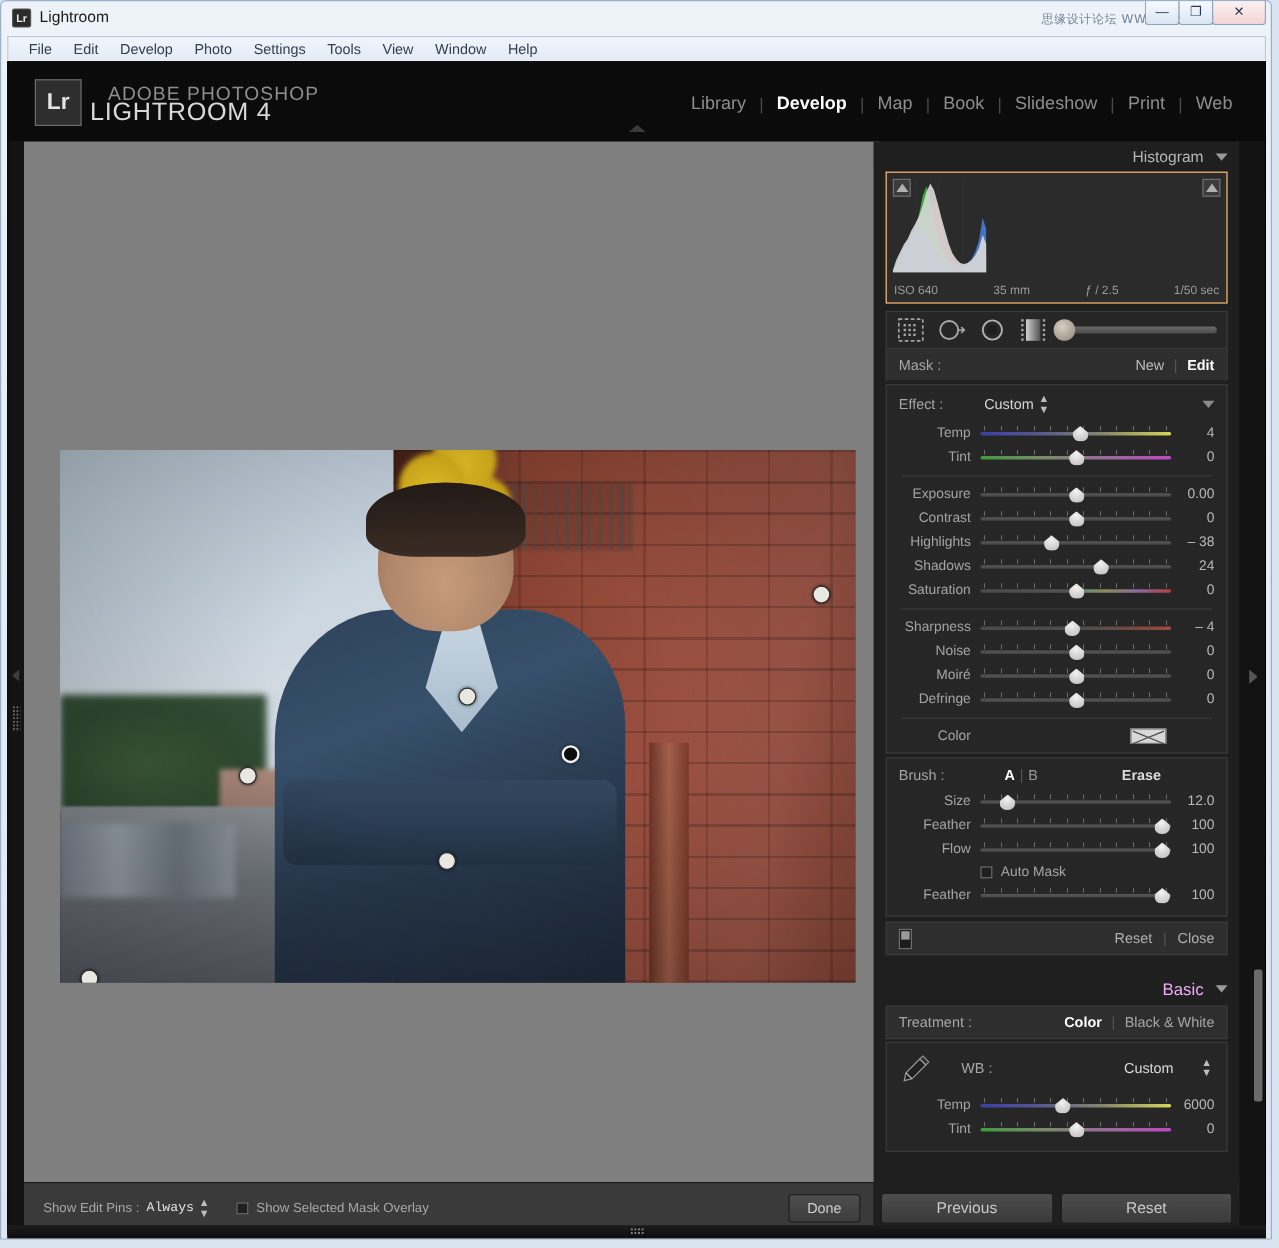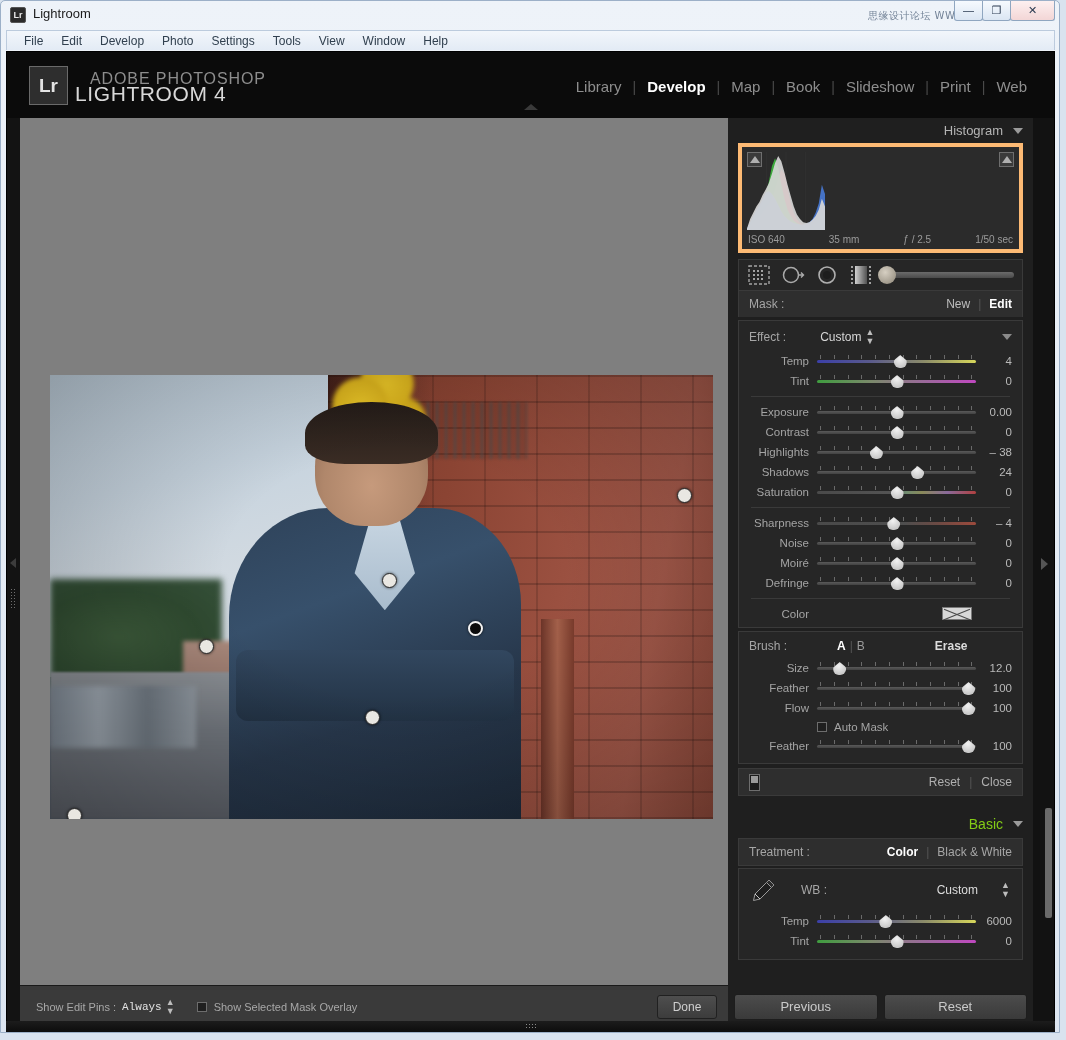--- a/index.html
+++ b/index.html
@@ -257,21 +257,21 @@
     padding-right: 10px; background: #1f1f1f;
   }
   .panel-head .t { font-size: 13px; color: #b5b5b5; padding-left: 23px; }
   .caret {
     margin-left: 10px; width: 0; height: 0;
     border-left: 5px solid transparent; border-right: 5px solid transparent;
     border-top: 6px solid #9a9a9a;
   }
   .hist-box {
     margin: 0 10px; height: 110px; background: #2b2b2b;
-    border: 4px solid #fdba74; position: relative;
+    border: 1px solid #fdba74; position: relative;
   }
   .hist-canvas { position: absolute; left: 5px; top: 5px; right: 5px; height: 78px; }
   .hist-clip {
     position: absolute; width: 15px; height: 15px;
     background: #3b3b3b; border: 1px solid #6e6e6e;
     display: flex; align-items: center; justify-content: center;
   }
   .hist-clip i {
     width: 0; height: 0; border-left: 5px solid transparent;
     border-right: 5px solid transparent; border-bottom: 7px solid #b0b0b0;
@@ -391,21 +391,21 @@
   }
   .switchbox i {
     position: absolute; left: 1px; top: 1px; width: 7px; height: 7px;
     background: #9a9a9a;
   }
   .footerrow .right { margin-left: auto; display: flex; gap: 9px; align-items: center; }
   .basic-head {
     margin-top: 14px; height: 28px; display: flex; align-items: center;
     justify-content: flex-end; padding-right: 10px;
   }
-  .basic-head .t { font-size: 14px; color: #84cc16; }
+  .basic-head .t { font-size: 14px; color: #f0abfc; }
   .treatrow {
     margin: 0 10px; height: 28px; background: #2e2e2e;
     border: 1px solid #3a3a3a; display: flex; align-items: center;
     padding: 0 10px; font-size: 12px; color: #a6a6a6;
   }
   .treatrow .right { margin-left: auto; display: flex; gap: 8px; align-items: center; }
   .treatrow .on { color: #ffffff; font-weight: bold; }
   .wbgroup {
     margin: 2px 10px 0; background: #262626; border: 1px solid #3a3a3a;
     padding: 6px 0 8px; position: relative;

